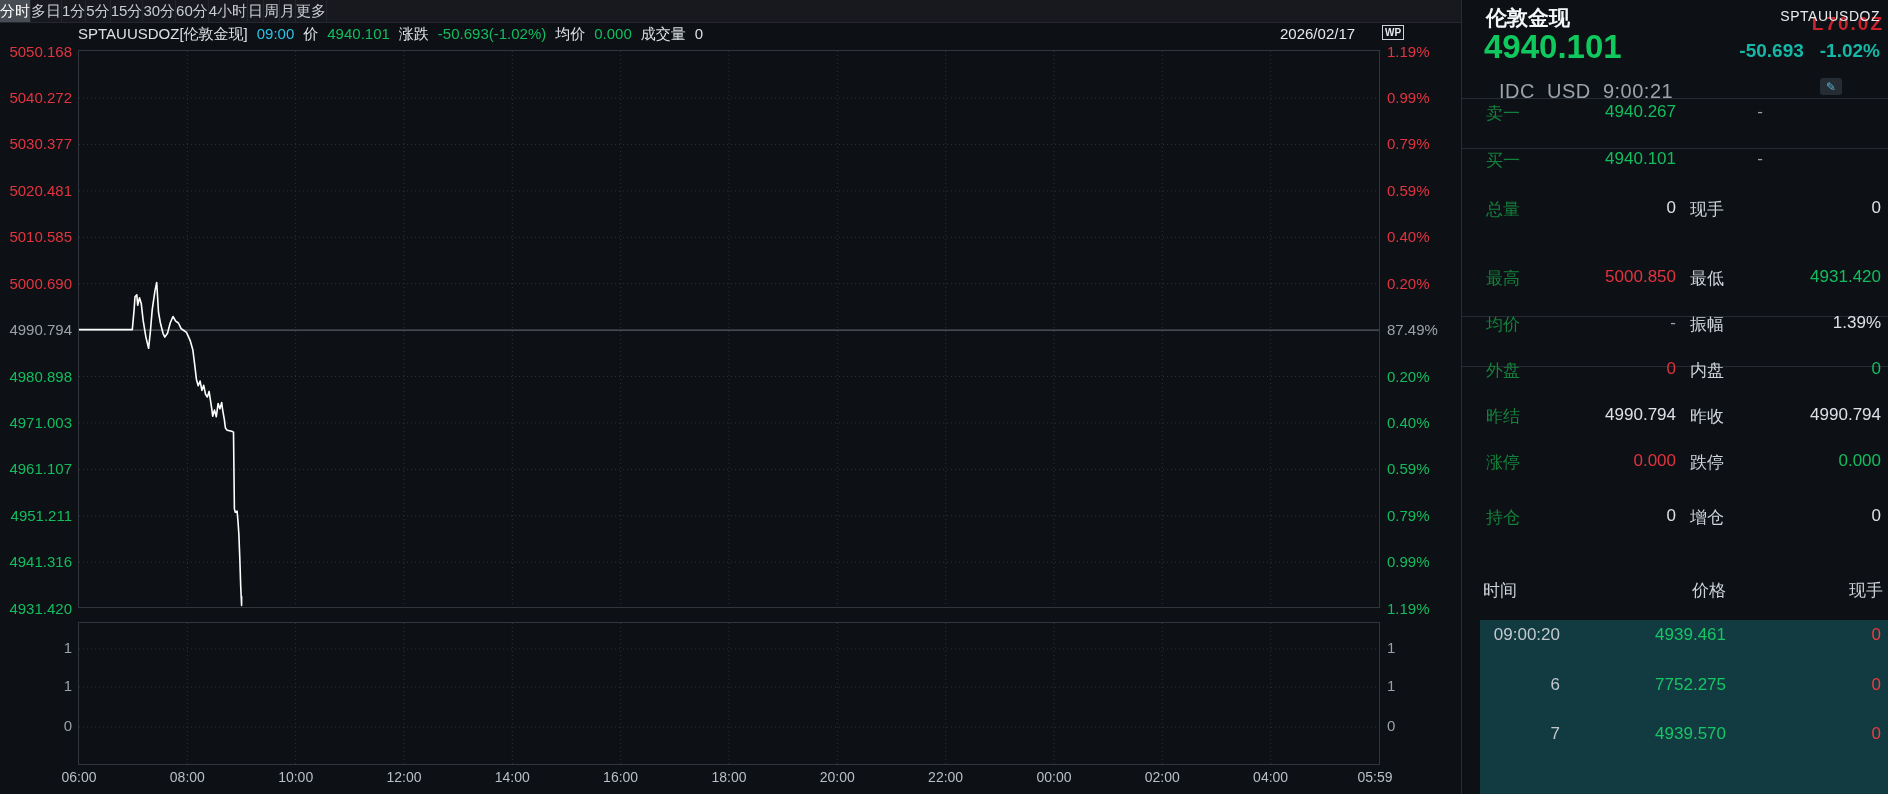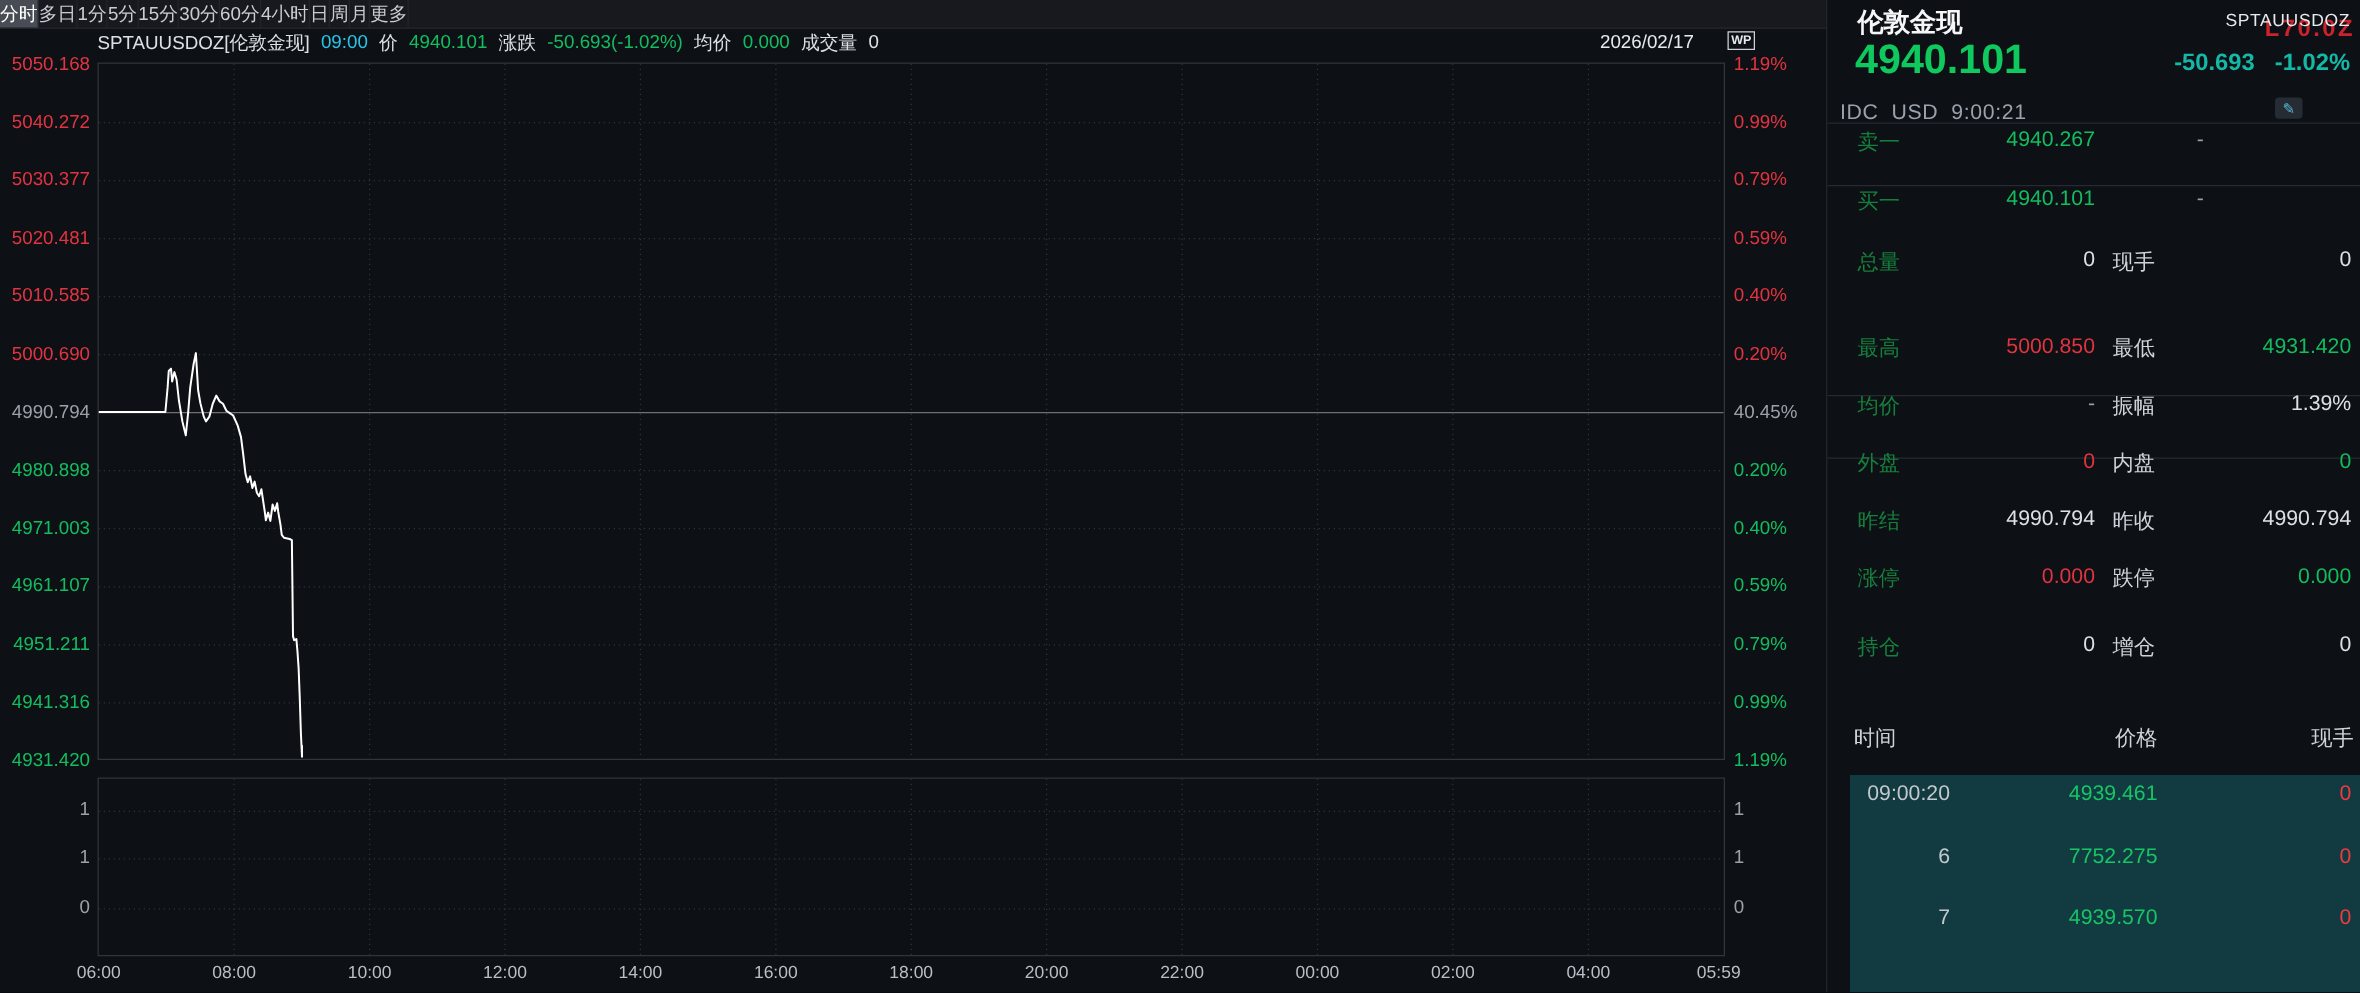--- a/index.html
+++ b/index.html
@@ -31,21 +31,21 @@
           border-radius:0 8px 8px 0;display:flex;align-items:center;justify-content:center;
           color:#9aa1a9;font-size:14px;}
   
   .panel{position:absolute;left:1462px;top:0;width:426px;height:794px;background:#0d1014;font-size:17px;}
   .panel .abs{position:absolute;}
   .pname{left:24px;top:4px;font-size:21px;font-weight:bold;color:#f4f6f8;}
   .pcode{right:8px;top:8px;font-size:14px;color:#e8ebee;letter-spacing:.5px;}
   .pcode-red{right:4px;top:13px;font-size:19px;font-weight:bold;color:#d6232e;letter-spacing:2px;opacity:.95;}
   .pprice{left:22px;top:28px;font-size:33px;font-weight:bold;color:#0fc95f;}
   .pchg{right:8px;top:40px;font-size:19px;font-weight:bold;color:#14b8a6;display:flex;gap:16px;}
-  .pmeta{left:10px;top:80px;font-size:17px;color:#9aa2ab;letter-spacing:.5px;}
+  .pmeta{left:37px;top:80px;font-size:20px;color:#9aa2ab;letter-spacing:.5px;}
   .pencil{right:46px;top:78px;width:22px;height:17px;background:#262c33;border-radius:3px;
           display:flex;align-items:center;justify-content:center;font-size:12px;color:#58b7d8;}
   .sep{position:absolute;left:0;width:426px;height:1px;background:#262b33;}
   .prow{position:absolute;left:0;width:426px;height:23px;}
   .prow .l1{position:absolute;left:24px;color:#15803d;}
   .prow .v1{position:absolute;right:212px;}
   .prow .l2{position:absolute;left:228px;color:#ced3d9;}
   .prow .v2{position:absolute;right:7px;}
   .prow .dash{position:absolute;right:125px;color:#9aa1a9;}
   .info{font-size:13px;color:#aab0b8;vertical-align:2px;}
@@ -151,21 +151,21 @@
       <div class="yr c-red" style="top: 89.0167px;">0.99%</div>
       <div class="yl c-red" style="top: 135.433px;">5030.377</div>
       <div class="yr c-red" style="top: 135.433px;">0.79%</div>
       <div class="yl c-red" style="top: 181.85px;">5020.481</div>
       <div class="yr c-red" style="top: 181.85px;">0.59%</div>
       <div class="yl c-red" style="top: 228.267px;">5010.585</div>
       <div class="yr c-red" style="top: 228.267px;">0.40%</div>
       <div class="yl c-red" style="top: 274.683px;">5000.690</div>
       <div class="yr c-red" style="top: 274.683px;">0.20%</div>
       <div class="yl c-gray" style="top: 321.1px;">4990.794</div>
-      <div class="yr c-gray" style="top: 321.1px;">40.45%</div>
+      <div class="yr c-gray" style="top: 321.1px;">87.49%</div>
       <div class="yl c-green" style="top: 367.517px;">4980.898</div>
       <div class="yr c-green" style="top: 367.517px;">0.20%</div>
       <div class="yl c-green" style="top: 413.934px;">4971.003</div>
       <div class="yr c-green" style="top: 413.934px;">0.40%</div>
       <div class="yl c-green" style="top: 460.35px;">4961.107</div>
       <div class="yr c-green" style="top: 460.35px;">0.59%</div>
       <div class="yl c-green" style="top: 506.767px;">4951.211</div>
       <div class="yr c-green" style="top: 506.767px;">0.79%</div>
       <div class="yl c-green" style="top: 553.184px;">4941.316</div>
       <div class="yr c-green" style="top: 553.184px;">0.99%</div>

